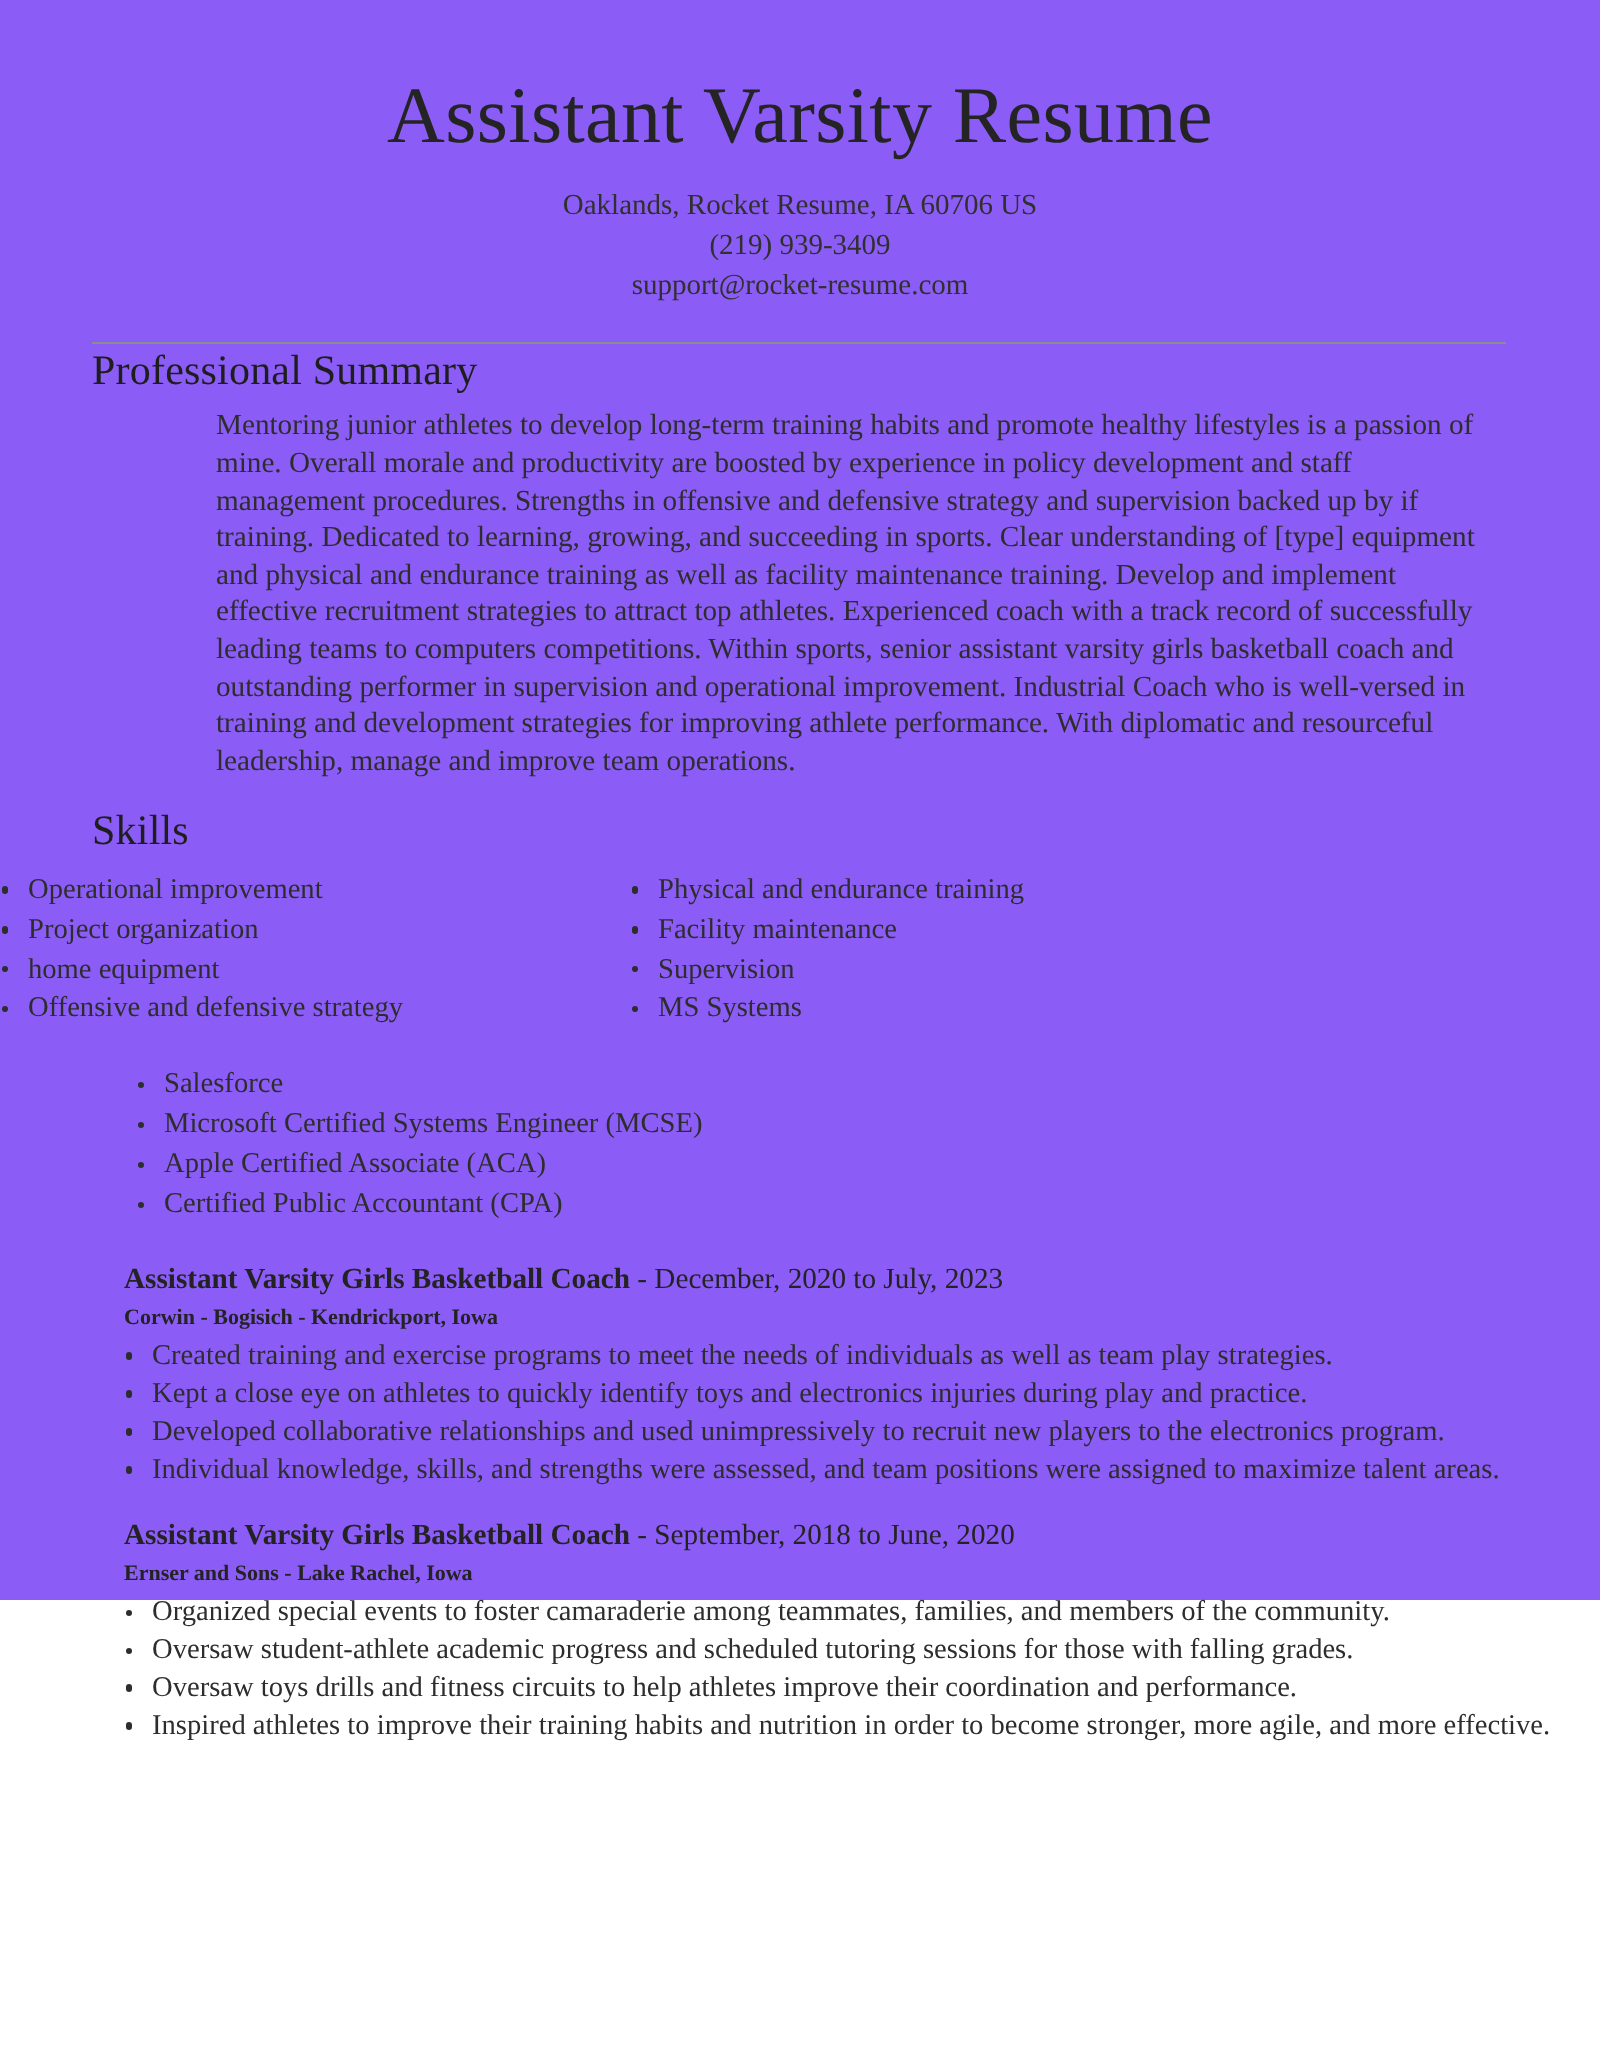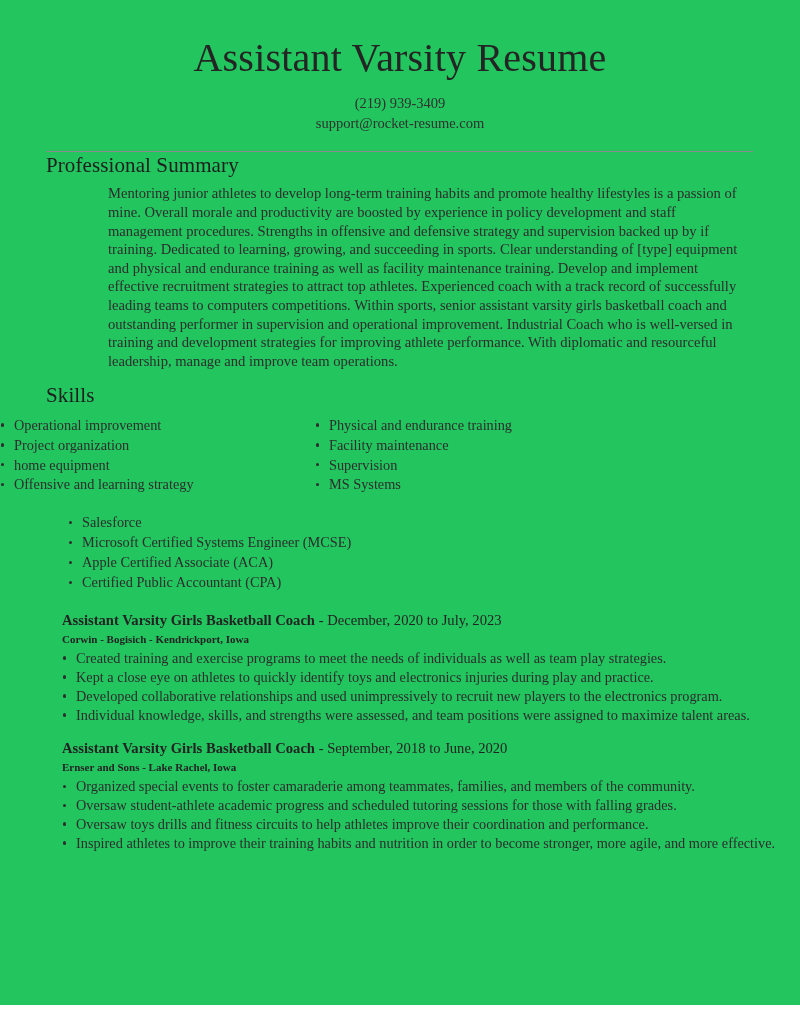--- a/index.html
+++ b/index.html
@@ -9,25 +9,25 @@
   }
   body {
     width: 800px;
     height: 1035px;
     font-family: "Liberation Serif", "DejaVu Serif", serif;
     color: #2c2c2c;
     overflow: hidden;
   }
   .page {
     width: 800px;
-    height: 1005px;
+    height: 800px;
     box-sizing: border-box;
     padding: 0;
     position: relative;
-    background: #22c55e;
+    background: #8b5cf6;
   }
 
   
   .header {
     text-align: center;
     padding-top: 34px;
   }
   .resume-title {
     font-size: 40px;
     font-weight: normal;
@@ -167,20 +167,21 @@
   .spacer-section { height: 12px; }
 </style>
 </head>
 <body>
 
 <div class="page">
 
   <div class="header">
     <h1 class="resume-title">Assistant Varsity Resume</h1>
     <div class="contact-block">
+      <div class="contact-line">Oaklands, Rocket Resume, IA 60706 US</div>
       <div class="contact-line">(219) 939-3409</div>
       <div class="contact-line">support@rocket-resume.com</div>
     </div>
   </div>
 
   <hr class="divider">
 
   <div class="section">
     <h2 class="section-title">Professional Summary</h2>
     <div class="section-body">
@@ -192,21 +193,21 @@
 
   <div class="section">
     <h2 class="section-title">Skills</h2>
   </div>
   <div class="skills-cols">
     <div class="skills-col">
       <ul class="bullets">
         <li>Operational improvement</li>
         <li>Project organization</li>
         <li>home equipment</li>
-        <li>Offensive and learning strategy</li>
+        <li>Offensive and defensive strategy</li>
       </ul>
     </div>
     <div class="skills-col second">
       <ul class="bullets">
         <li>Physical and endurance training</li>
         <li>Facility maintenance</li>
         <li>Supervision</li>
         <li>MS Systems</li>
       </ul>
     </div>

